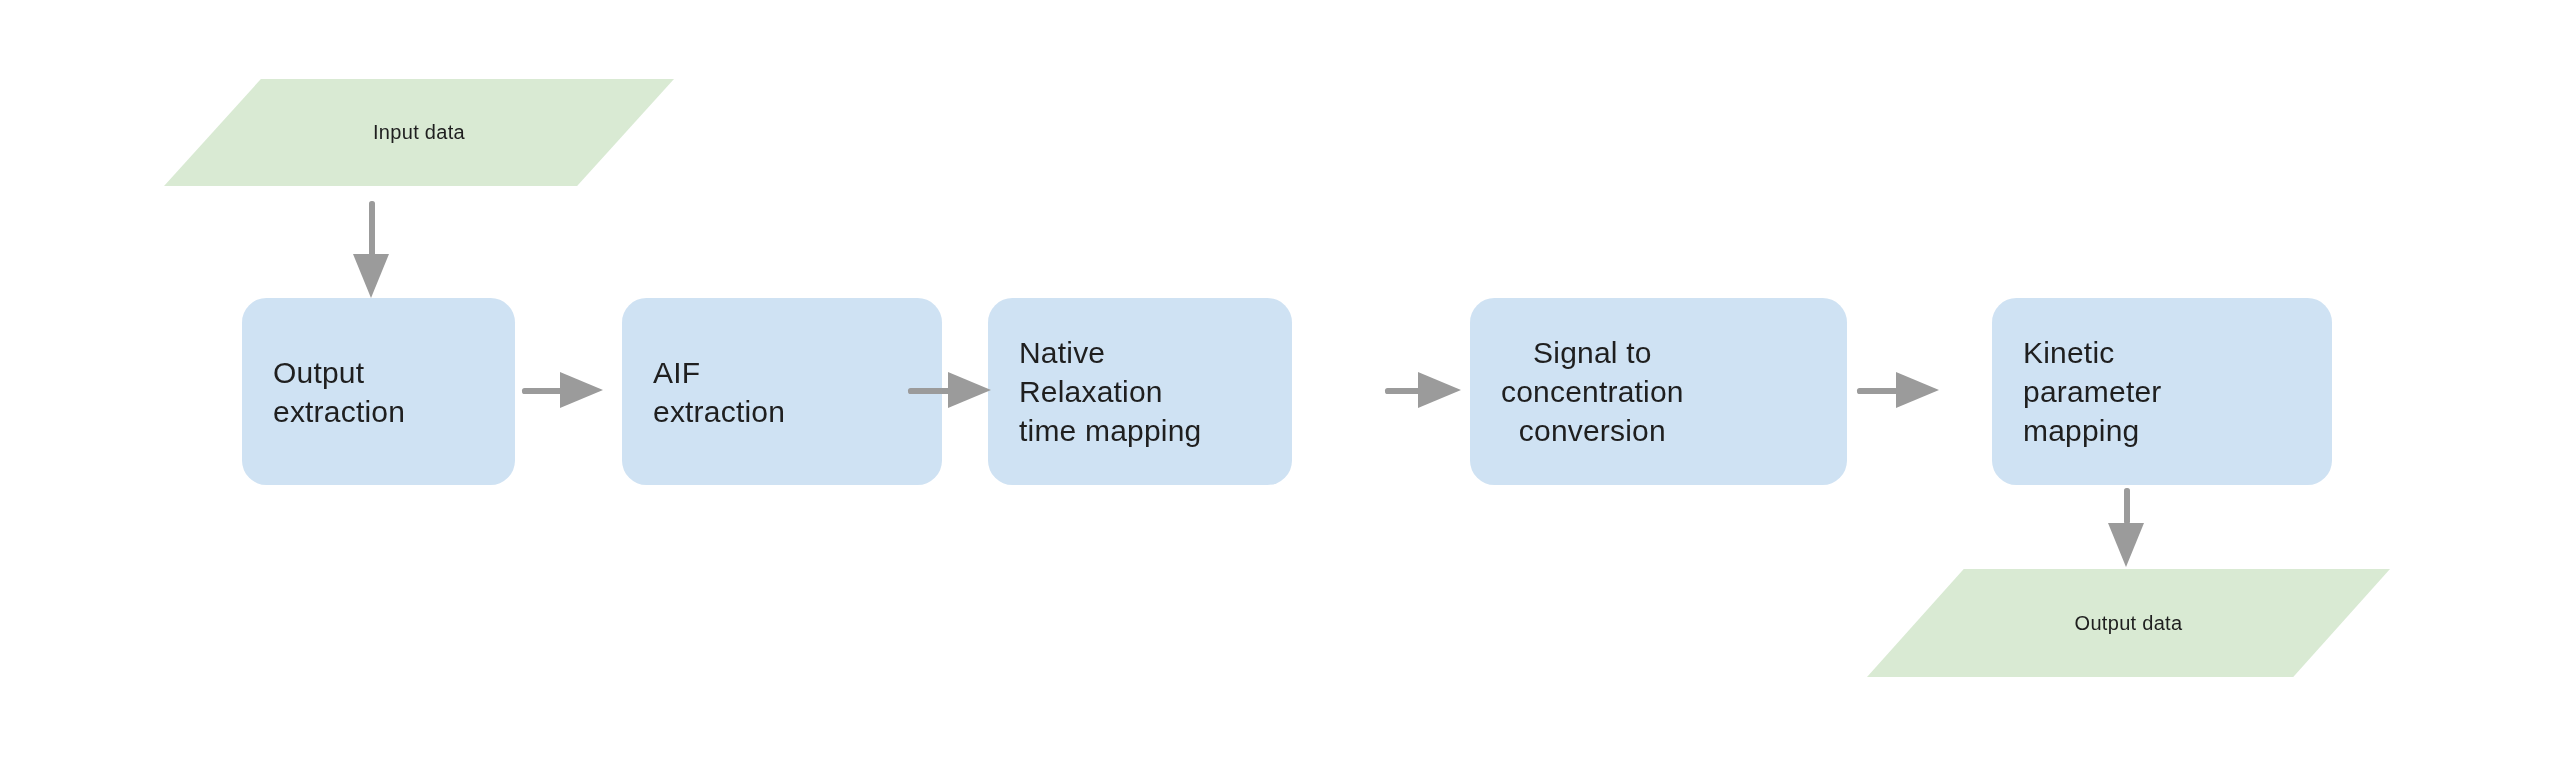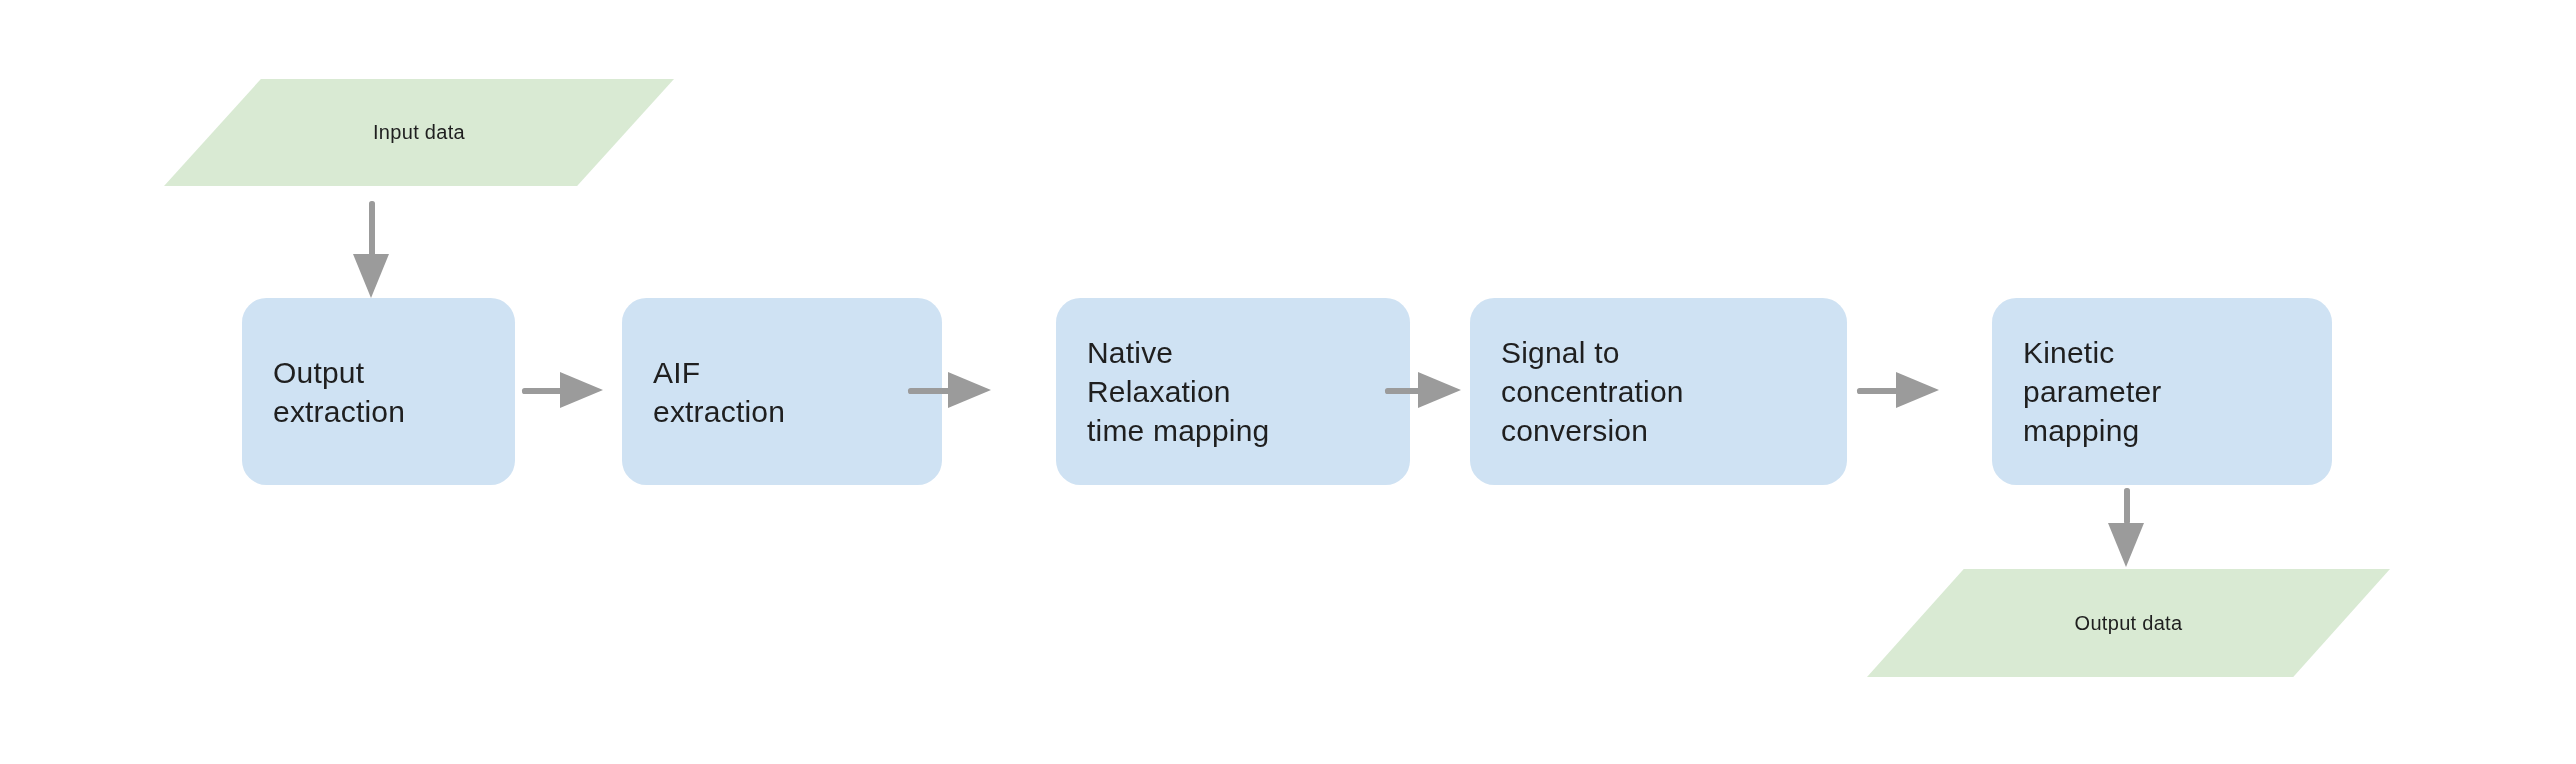--- a/index.html
+++ b/index.html
@@ -106,27 +106,27 @@
   <div class="step" style="left:242px; width:273px;">
     <span class="step-label">Output
 extraction</span>
   </div>
 
   <div class="step" style="left:622px; width:320px;">
     <span class="step-label">AIF
 extraction</span>
   </div>
 
-  <div class="step" style="left:1056px; width:354px;">
+  <div class="step" style="left:988px; width:304px;">
     <span class="step-label">Native
 Relaxation
 time mapping</span>
   </div>
 
-  <div class="step" style="left:1470px; width:377px;">
+  <div class="step" style="left:1470px; width:377px;text-align:center;">
     <span class="step-label">Signal to
 concentration
 conversion</span>
   </div>
 
   <div class="step" style="left:1956px; width:340px;margin-left:36px;">
     <span class="step-label">Kinetic
 parameter
 mapping</span>
   </div>

